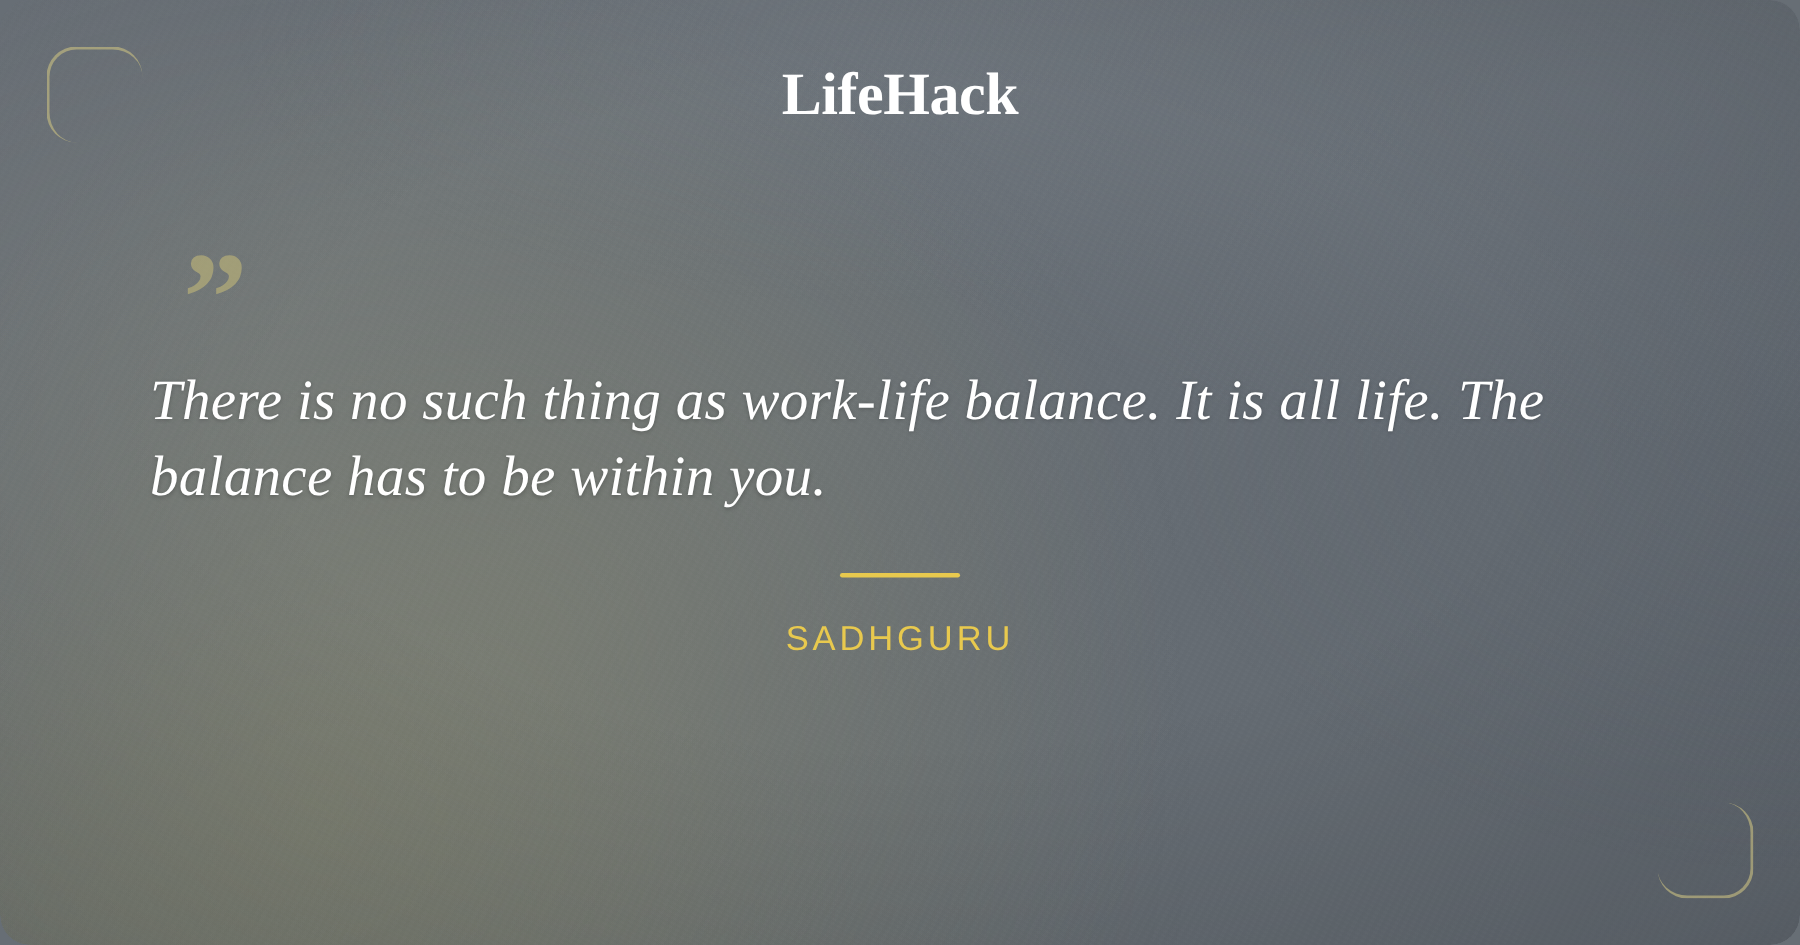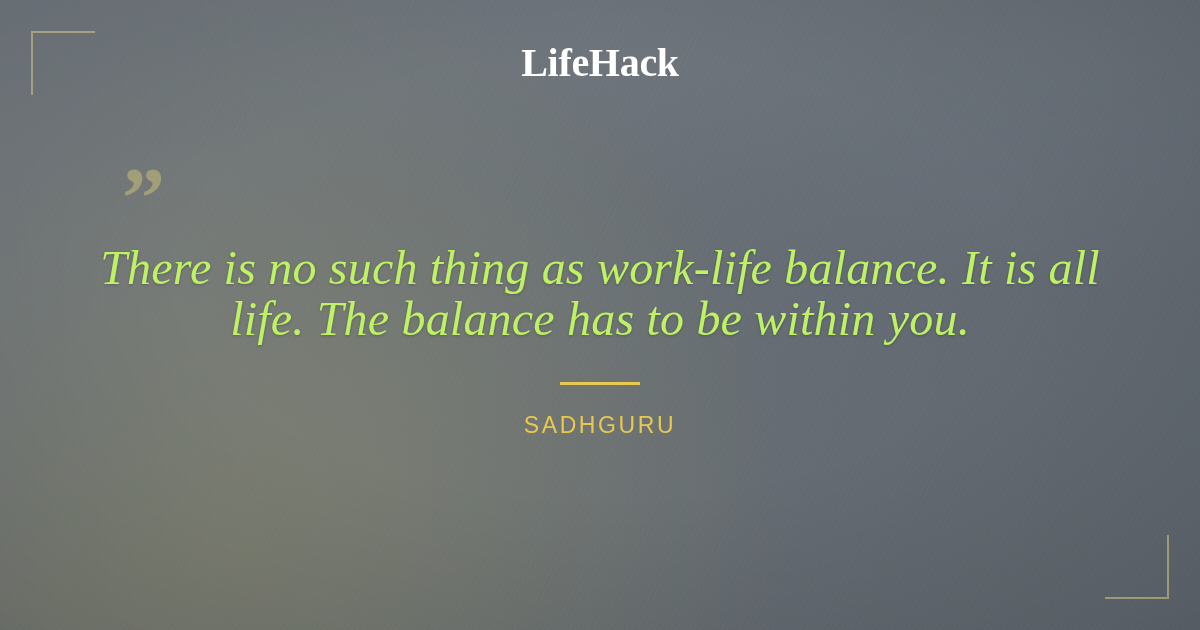--- a/index.html
+++ b/index.html
@@ -1,16 +1,16 @@
 <!DOCTYPE html>
 <html><head>
 <meta charset="utf-8">
 <title>LifeHack Quote Card</title>
 <style>
-  * { margin: 0; padding: 0; box-sizing: border-box; }
+  * { margin: 0; padding: 0; box-sizing: border-box; border-radius: 20px; }
 
   html, body {
     width: 1200px;
     height: 630px;
     overflow: hidden;
     background: #676e75;
   }
 
   .card {
     position: relative;
@@ -119,26 +119,26 @@
     font-weight: 700;
     color: rgba(196,186,120,0.58);
     user-select: none;
   }
 
   .quote-text {
     position: absolute;
     top: 242px;
     left: 100px;
     width: 1000px;
-    text-align: center;
+    text-align: left;
     font-family: "Liberation Serif", "DejaVu Serif", serif;
     font-style: italic;
-    font-size: 48px;
+    font-size: 38px;
     line-height: 51px;
-    color: #bef264;
+    color: #ffffff;
     letter-spacing: 0.2px;
     text-shadow: 0 1px 3px rgba(0,0,0,0.22);
   }
 
   .divider {
     position: absolute;
     top: 382px;
     left: 560px;
     width: 80px;
     height: 3px;

